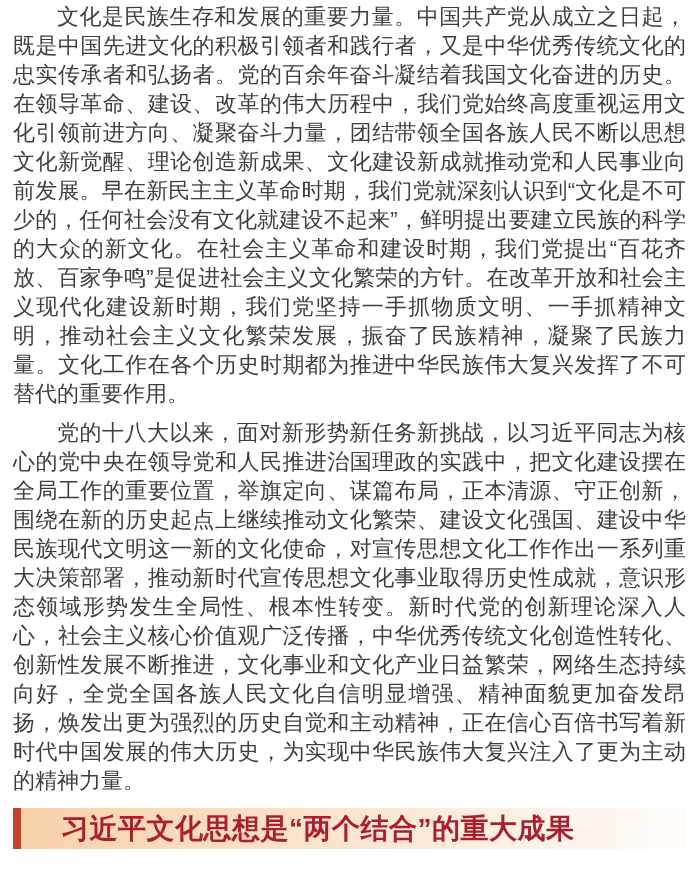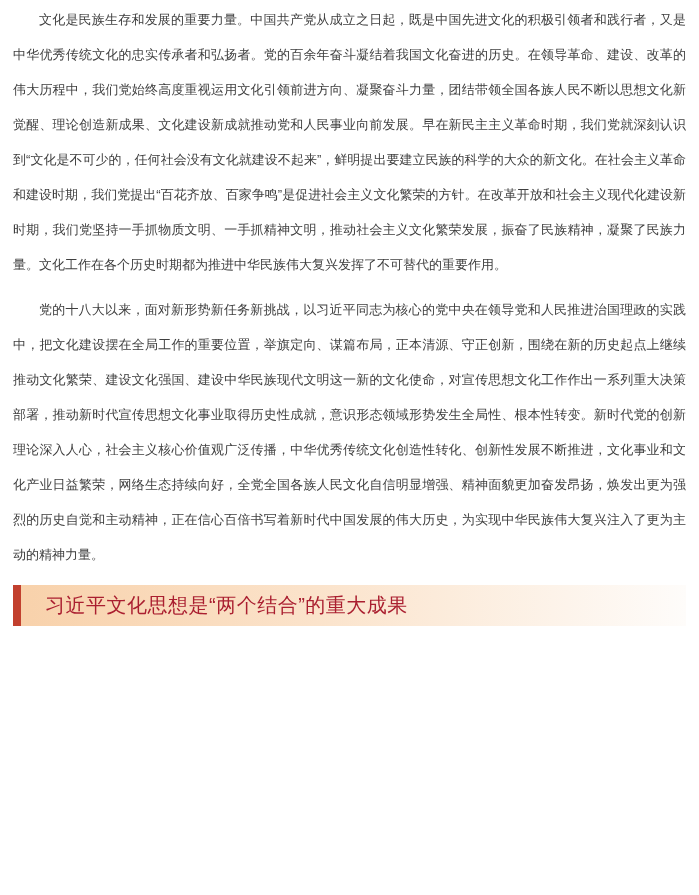--- a/index.html
+++ b/index.html
@@ -13,22 +13,22 @@
     overflow: hidden;
     font-family: "Liberation Sans", "DejaVu Sans", sans-serif;
   }
   .article {
     box-sizing: border-box;
     width: 699px;
     padding: 2px 13px 0 13px;
   }
   .article p.body-para {
     margin: 0 0 10px 0;
-    font-size: 13px;
-    line-height: 35px;
+    font-size: 22px;
+    line-height: 29px;
     color: #3e3e3e;
     text-align: justify;
     text-indent: 2em;
     letter-spacing: 0;
     word-break: break-all;
   }
   .section-heading {
     box-sizing: border-box;
     margin-top: 13px;
     height: 41px;
@@ -37,23 +37,23 @@
     background: linear-gradient(to right, #f8d1aa 0%, #fbe3cb 45%, #fefcfa 100%);
   }
   .section-heading .accent-bar {
     width: 8px;
     flex: 0 0 8px;
     background: #c2402e;
   }
   .section-heading .title {
     display: flex;
     align-items: center;
-    padding-left: 24px;
-    font-size: 20px;
-    font-weight: normal;
+    padding-left: 40px;
+    font-size: 28px;
+    font-weight: bold;
     color: #aa1f30;
     letter-spacing: 0.5px;
   }
 </style>
 </head>
 <body>
 
 <div class="article">
   <p class="body-para">文化是民族生存和发展的重要力量。中国共产党从成立之日起，既是中国先进文化的积极引领者和践行者，又是中华优秀传统文化的忠实传承者和弘扬者。党的百余年奋斗凝结着我国文化奋进的历史。在领导革命、建设、改革的伟大历程中，我们党始终高度重视运用文化引领前进方向、凝聚奋斗力量，团结带领全国各族人民不断以思想文化新觉醒、理论创造新成果、文化建设新成就推动党和人民事业向前发展。早在新民主主义革命时期，我们党就深刻认识到“文化是不可少的，任何社会没有文化就建设不起来”，鲜明提出要建立民族的科学的大众的新文化。在社会主义革命和建设时期，我们党提出“百花齐放、百家争鸣”是促进社会主义文化繁荣的方针。在改革开放和社会主义现代化建设新时期，我们党坚持一手抓物质文明、一手抓精神文明，推动社会主义文化繁荣发展，振奋了民族精神，凝聚了民族力量。文化工作在各个历史时期都为推进中华民族伟大复兴发挥了不可替代的重要作用。</p>
   <p class="body-para">党的十八大以来，面对新形势新任务新挑战，以习近平同志为核心的党中央在领导党和人民推进治国理政的实践中，把文化建设摆在全局工作的重要位置，举旗定向、谋篇布局，正本清源、守正创新，围绕在新的历史起点上继续推动文化繁荣、建设文化强国、建设中华民族现代文明这一新的文化使命，对宣传思想文化工作作出一系列重大决策部署，推动新时代宣传思想文化事业取得历史性成就，意识形态领域形势发生全局性、根本性转变。新时代党的创新理论深入人心，社会主义核心价值观广泛传播，中华优秀传统文化创造性转化、创新性发展不断推进，文化事业和文化产业日益繁荣，网络生态持续向好，全党全国各族人民文化自信明显增强、精神面貌更加奋发昂扬，焕发出更为强烈的历史自觉和主动精神，正在信心百倍书写着新时代中国发展的伟大历史，为实现中华民族伟大复兴注入了更为主动的精神力量。</p>

